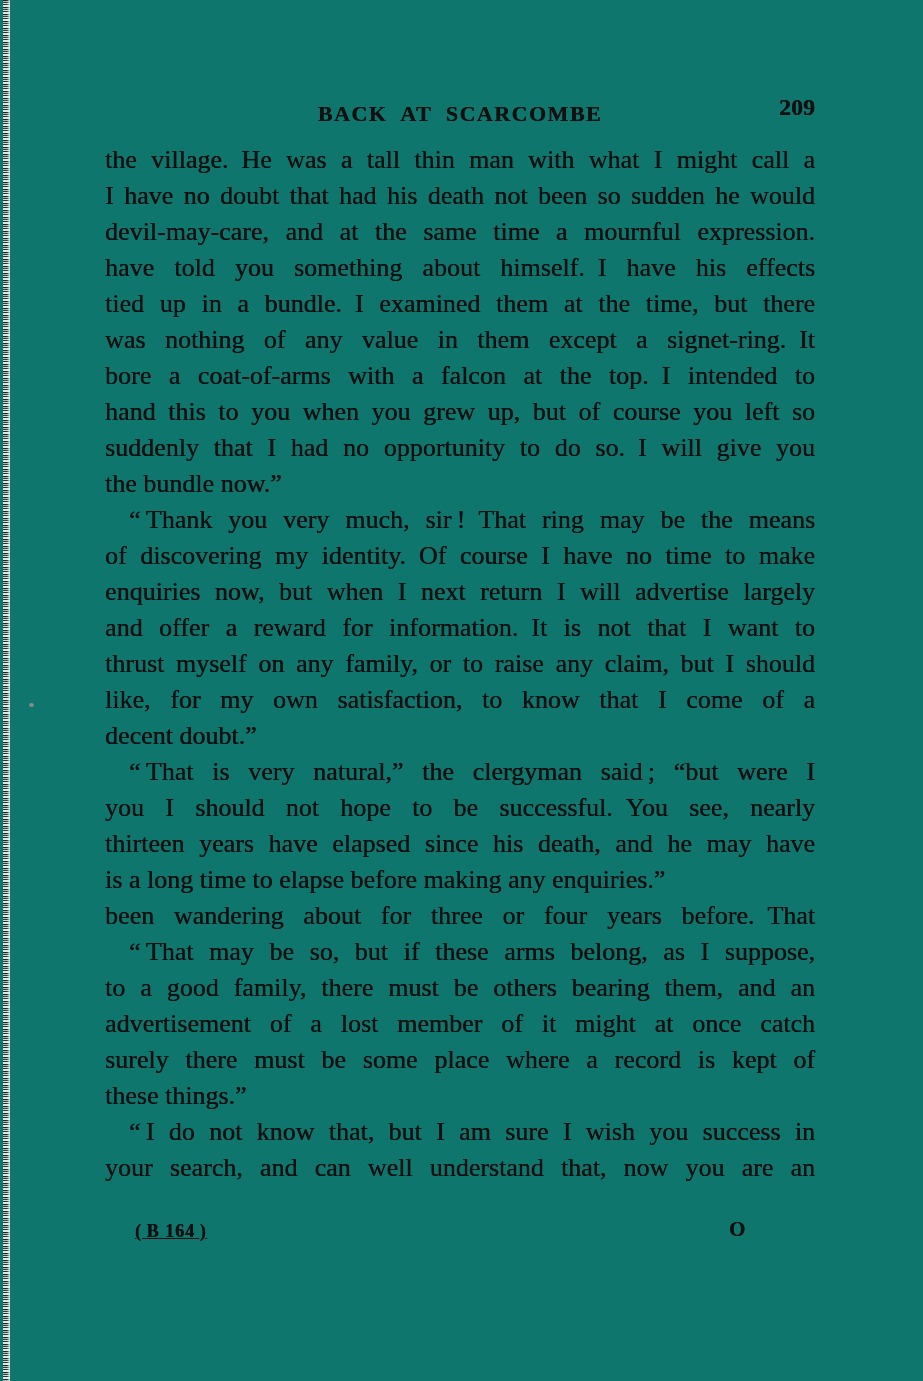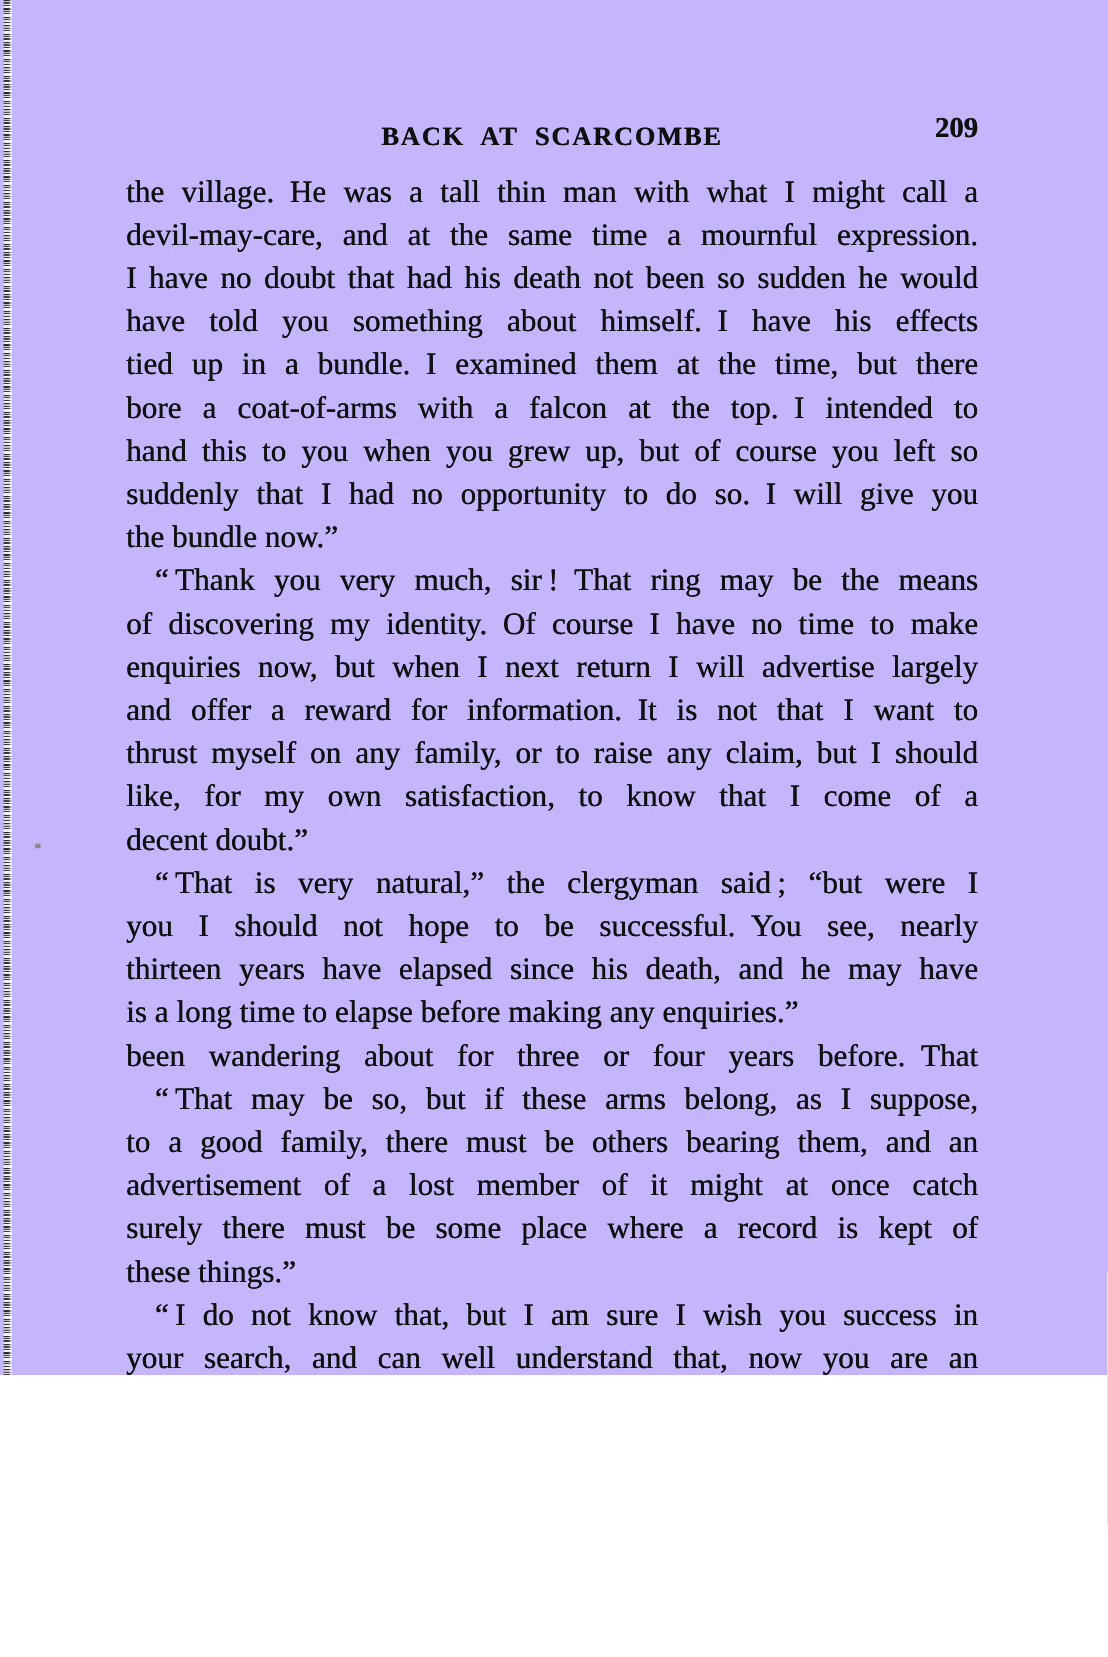--- a/index.html
+++ b/index.html
@@ -3,22 +3,22 @@
 <meta charset="utf-8">
 <style>
   html, body {
     margin: 0;
     padding: 0;
     background: #ffffff;
   }
   .page {
     position: relative;
     width: 923px;
-    height: 1146px;
-    background: #c4b5fd;
+    height: 1381px;
+    background: #0f766e;
     overflow: hidden;
     font-family: "Liberation Serif", "DejaVu Serif", serif;
     color: #101010;
   }
   
   .binding-edge {
     position: absolute;
     left: 3px;
     top: 0;
     width: 7px;
@@ -130,24 +130,25 @@
   <div class="binding-edge"></div>
   <div class="scan-speckle"></div>
 
   <header class="pagehead">
     <span class="running-title">BACK AT SCARCOMBE</span>
     <span class="page-number">209</span>
   </header>
 
   <main class="textblock" id="textblock">
       <div class="line">the village. He was a tall thin man with what I might call a</div>
+      <div class="line">I have no doubt that had his death not been so sudden he would</div>
       <div class="line">devil-may-care, and at the same time a mournful expression.</div>
-      <div class="line">I have no doubt that had his death not been so sudden he would</div>
       <div class="line">have told you something about himself. I have his effects</div>
       <div class="line">tied up in a bundle. I examined them at the time, but there</div>
+      <div class="line">was nothing of any value in them except a signet-ring. It</div>
       <div class="line">bore a coat-of-arms with a falcon at the top. I intended to</div>
       <div class="line">hand this to you when you grew up, but of course you left so</div>
       <div class="line">suddenly that I had no opportunity to do so. I will give you</div>
       <div class="line last">the bundle now.”</div>
       <div class="line indent">“ Thank you very much, sir ! That ring may be the means</div>
       <div class="line">of discovering my identity. Of course I have no time to make</div>
       <div class="line">enquiries now, but when I next return I will advertise largely</div>
       <div class="line">and offer a reward for information. It is not that I want to</div>
       <div class="line">thrust myself on any family, or to raise any claim, but I should</div>
       <div class="line">like, for my own satisfaction, to know that I come of a</div>

